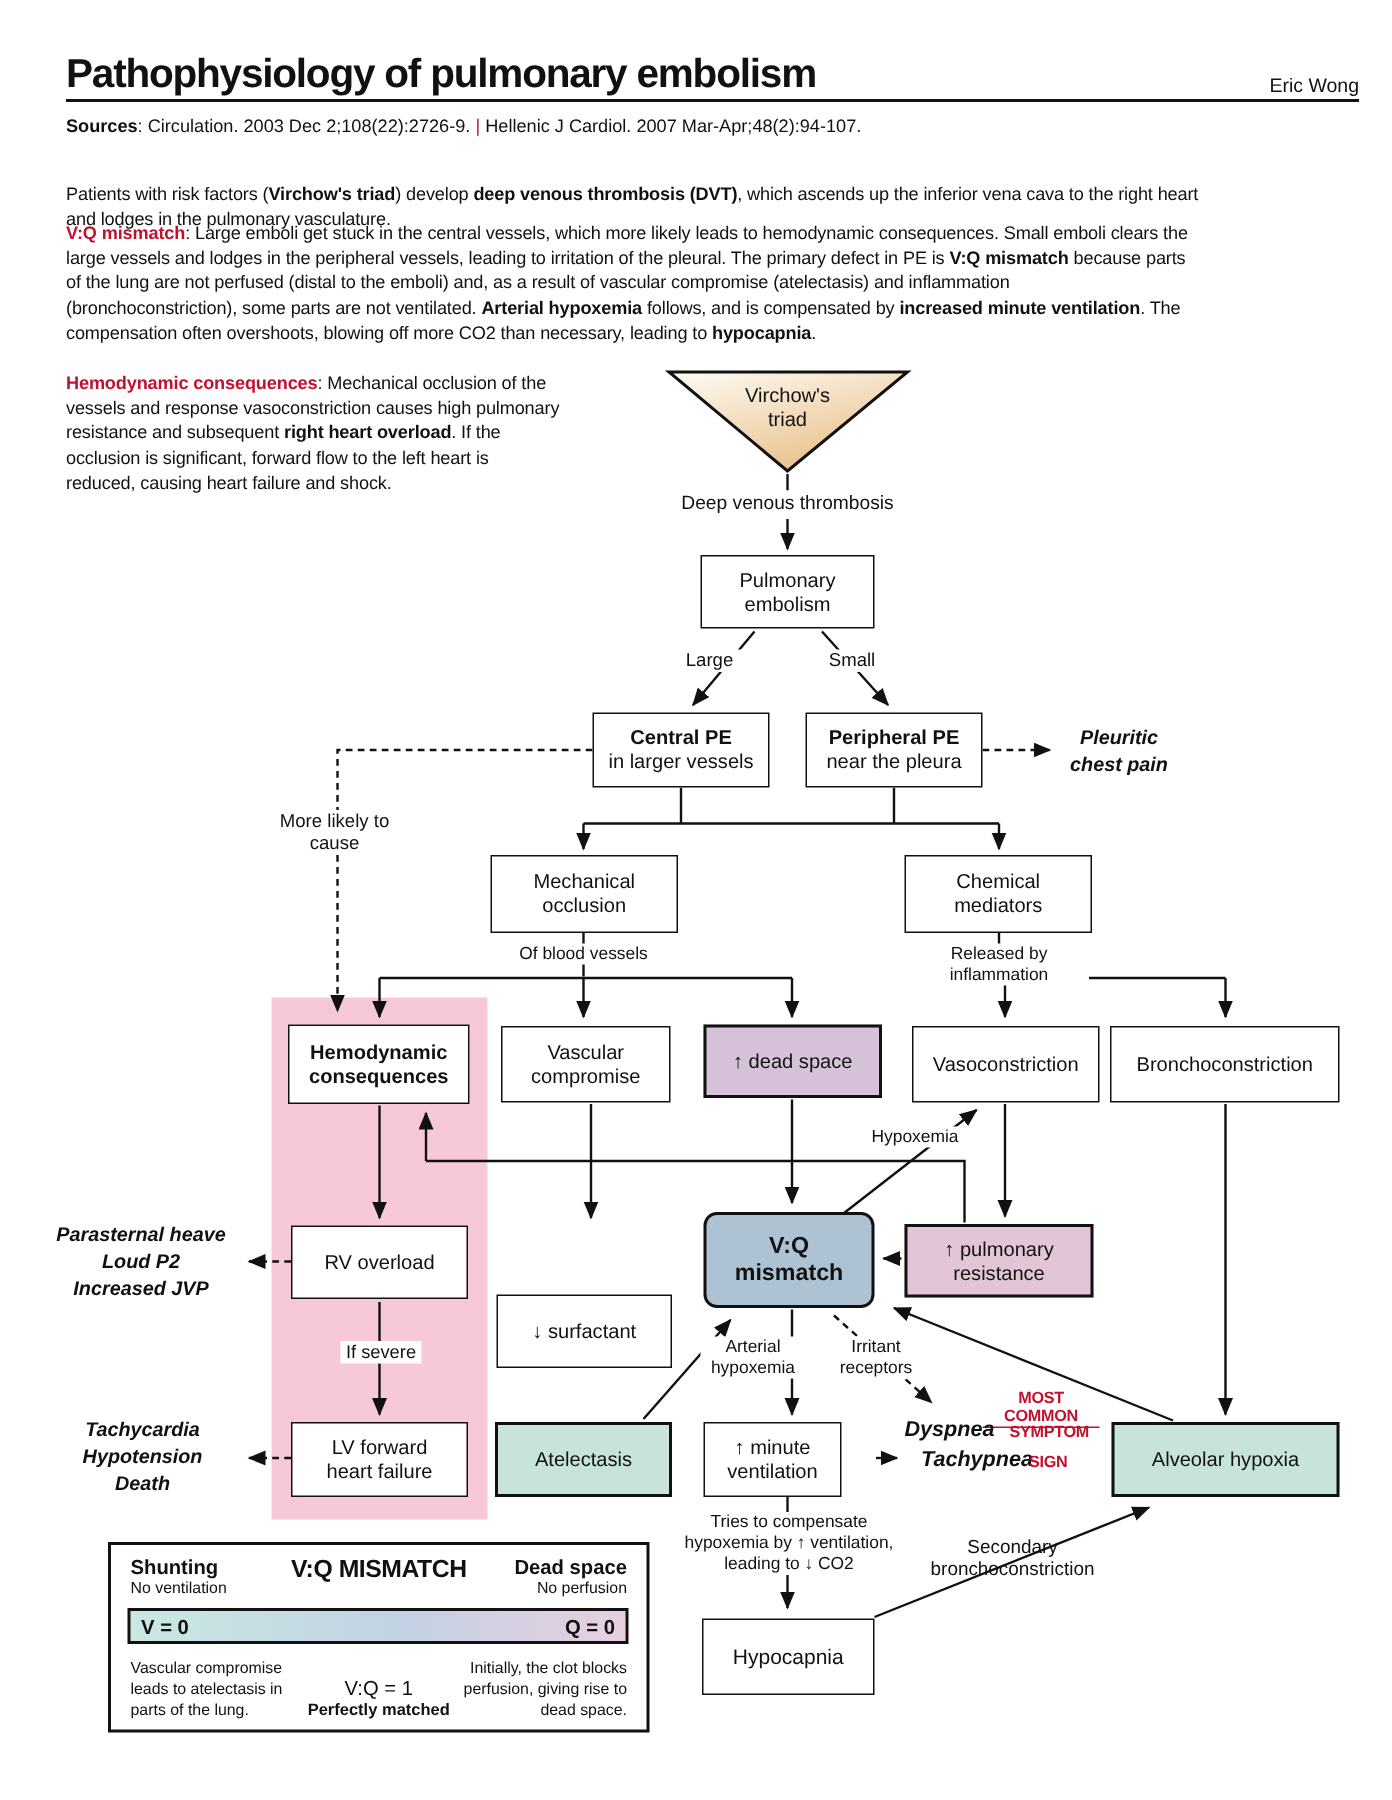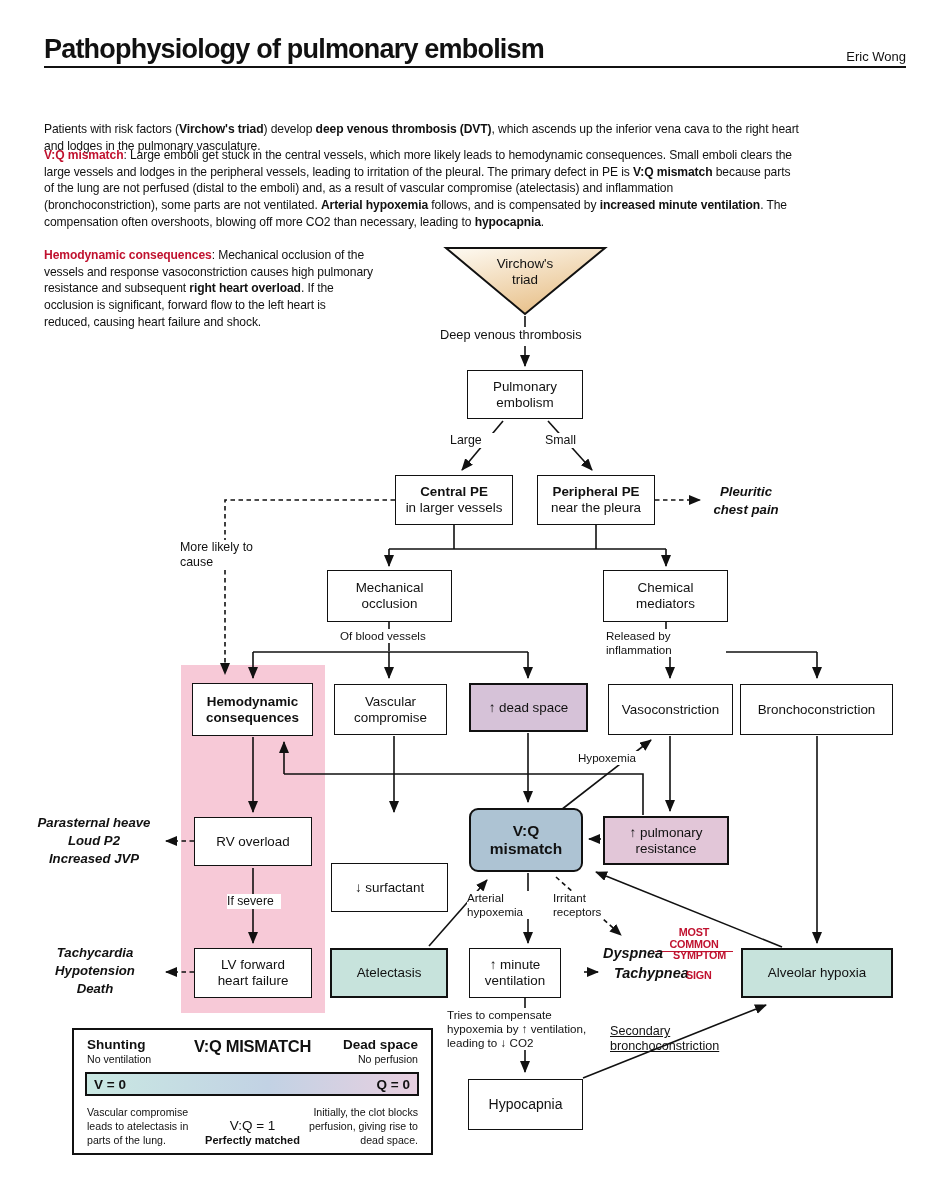--- a/index.html
+++ b/index.html
@@ -3,21 +3,21 @@
 <meta charset="utf-8">
 <style>
   html,body{margin:0;padding:0;background:#fff;}
   body{font-family:"Liberation Sans","DejaVu Sans",sans-serif;color:#111;}
   #page{position:relative;width:928px;height:1200px;background:#fff;overflow:hidden;}
   .abs{position:absolute;}
   .pre{white-space:pre-line;}
   .box{position:absolute;background:#fff;border:1.6px solid #111;display:flex;align-items:center;justify-content:center;
        text-align:center;line-height:1.18;font-size:13.4px;white-space:pre-line;box-sizing:border-box;}
   .bold{font-weight:bold;}
-  .lbl{position:absolute;background:#fff;font-size:11.6px;line-height:1.22;white-space:pre-line;}
+  .lbl{position:absolute;background:#fff;text-align:center;font-size:11.6px;line-height:1.22;white-space:pre-line;}
   .side{position:absolute;font-weight:bold;font-style:italic;font-size:13.2px;line-height:1.35;text-align:center;white-space:pre-line;}
   .red{color:#c0122f;}
   .rlead{color:#c0122f;font-weight:bold;}
   .para{position:absolute;font-size:12.1px;line-height:1.38;letter-spacing:-0.1px;}
   .hdr-title{position:absolute;font-weight:bold;font-size:27px;letter-spacing:-0.8px;}
   .rule{position:absolute;background:#111;}
   .condensed{letter-spacing:-0.3px;}
   .redsmall{color:#c0122f;font-weight:bold;font-size:10.8px;letter-spacing:-0.2px;}
   svg{position:absolute;left:0;top:0;}
   .ln{stroke:#111;stroke-width:1.6;fill:none;}
@@ -25,20 +25,23 @@
   .legend-note{position:absolute;font-size:10.6px;line-height:1.3;white-space:pre-line;}
 </style>
 </head>
 <body>
 
 <div id="page">
 
   <div class="hdr-title" style="left:44px;top:34px;">Pathophysiology of pulmonary embolism</div>
   <div class="abs" style="left:700px;top:49px;width:206px;text-align:right;font-size:13px;">Eric Wong</div>
   <div class="rule" style="left:44px;top:66px;width:862px;height:2.4px;"></div>
+  <div class="abs" style="left:44px;top:77px;font-size:12.1px;">
+    <b>Sources</b><span>: Circulation. 2003 Dec 2;108(22):2726-9. </span><span class="red">|</span><span> Hellenic J Cardiol. 2007 Mar-Apr;48(2):94-107.</span>
+  </div>
 
   <div class="para" style="left:44px;top:105px;width:876px;margin-top:16px;">Patients with risk factors (<b>Virchow's triad</b>) develop <b>deep venous thrombosis (DVT)</b>, which ascends up the inferior vena cava to the right heart<br>and lodges in the pulmonary vasculature.</div>
   <div class="para" style="left:44px;top:147px;width:876px;">
     <span class="rlead">V:Q mismatch</span><span>: Large emboli get stuck in the central vessels, which more likely leads to hemodynamic consequences. Small emboli clears the<br>large vessels and lodges in the peripheral vessels, leading to irritation of the pleural. The primary defect in PE is <b>V:Q mismatch</b> because parts<br>of the lung are not perfused (distal to the emboli) and, as a result of vascular compromise (atelectasis) and inflammation<br>(bronchoconstriction), some parts are not ventilated. <b>Arterial hypoxemia</b> follows, and is compensated by <b>increased minute ventilation</b>. The<br>compensation often overshoots, blowing off more CO2 than necessary, leading to <b>hypocapnia</b>.</span>
   </div>
   <div class="para" style="left:44px;top:247px;width:400px;">
     <span class="rlead">Hemodynamic consequences</span><span>: Mechanical occlusion of the<br>vessels and response vasoconstriction causes high pulmonary<br>resistance and subsequent <b>right heart overload</b>. If the<br>occlusion is significant, forward flow to the left heart is<br>reduced, causing heart failure and shock.</span>
   </div>
 
   <div class="abs" style="left:181px;top:665px;width:144px;height:348px;background:#f7c9d7;"></div>
@@ -176,21 +179,21 @@
   <div class="box" style="left:194px;top:948px;width:118px;height:50px;">LV forward
 heart failure</div>
   <div class="box" style="left:330px;top:948px;width:118px;height:50px;background:#c7e3dc;border-width:2px;">Atelectasis</div>
   <div class="box" style="left:469px;top:948px;width:92px;height:50px;">↑ minute
 ventilation</div>
   <div class="box" style="left:741px;top:948px;width:152px;height:50px;background:#c7e3dc;border-width:2px;">Alveolar hypoxia</div>
 
   <div class="lbl" style="left:447px;top:1008px;width:158px;">Tries to compensate
 hypoxemia by ↑ ventilation,
 leading to ↓ CO2</div>
-  <div class="lbl" style="left:610px;top:1024px;width:130px;font-size:12.6px;background:transparent;text-decoration:underline;">Secondary
+  <div class="lbl" style="left:610px;top:1024px;width:130px;font-size:12.6px;background:transparent;">Secondary
 bronchoconstriction</div>
   <div class="box" style="left:468px;top:1079px;width:115px;height:51px;font-size:14px;">Hypocapnia</div>
 
   <div class="abs" style="left:72px;top:1028px;width:361px;height:127px;border:2px solid #111;box-sizing:border-box;background:#fff;">
     <div class="abs" style="left:13px;top:7px;font-weight:bold;font-size:13.5px;">Shunting</div>
     <div class="abs" style="left:13px;top:23px;font-size:10.6px;">No ventilation</div>
     <div class="abs condensed" style="left:0;top:7px;width:100%;text-align:center;font-weight:bold;font-size:16.5px;">V:Q MISMATCH</div>
     <div class="abs" style="right:13px;top:7px;font-weight:bold;font-size:13.5px;">Dead space</div>
     <div class="abs" style="right:13px;top:23px;font-size:10.6px;">No perfusion</div>
     <div class="abs" style="left:11px;top:42px;width:334px;height:24px;border:2px solid #111;box-sizing:border-box;background:linear-gradient(90deg,#c9e8e2 0%,#c2d2e4 55%,#e8cfe0 100%);display:flex;align-items:center;justify-content:space-between;font-weight:bold;font-size:13.5px;padding:0 7px;">

